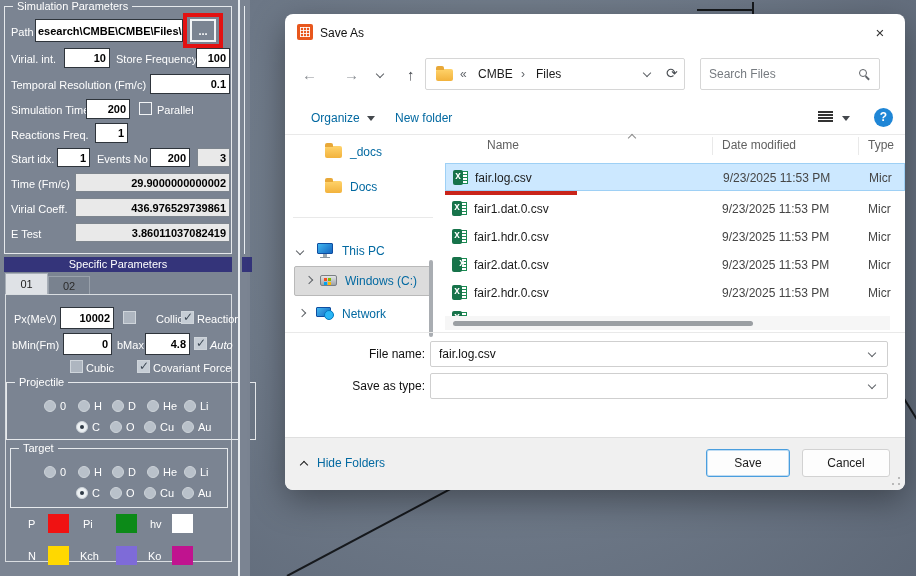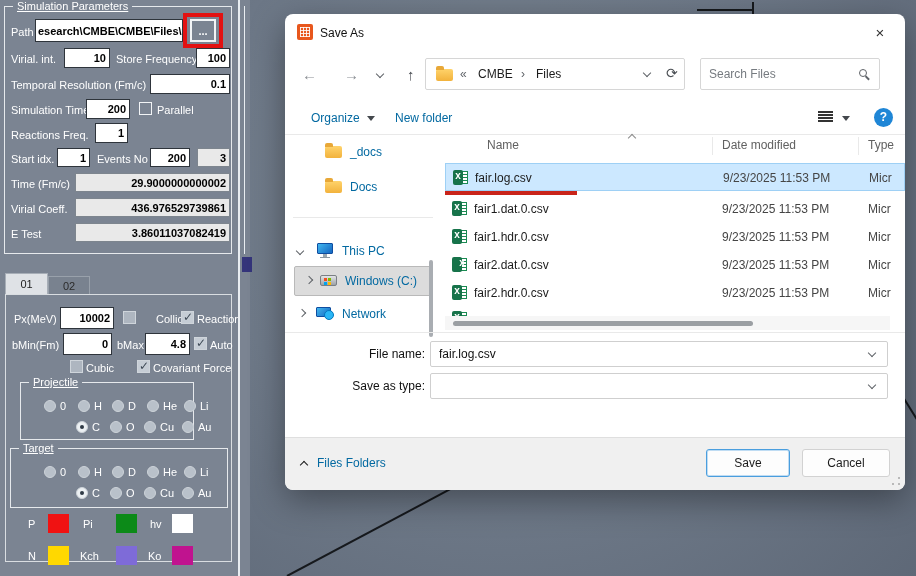--- a/index.html
+++ b/index.html
@@ -11,21 +11,21 @@
   
   .wline { position:absolute; background:#16191d; }
 
   
   #left-panel { position:absolute; left:0; top:0; width:238px; height:576px;
     background:#7b8492; color:#fff; font-size:11px; }
   #panel-sliver { position:absolute; left:238px; top:0; width:12px; height:576px;
     background:#7b8492; border-left:2px solid #e9edf1; }
   .groupbox { position:absolute; border:1px solid #e6e9ec; }
   .gb-legend { position:absolute; top:-7px; left:8px; background:#7b8492; padding:0 4px;
-    font-size:11px; color:#fff; white-space:nowrap;text-decoration:underline; }
+    font-size:11px; color:#fff; white-space:nowrap; }
   .plabel { position:absolute; color:#fff; font-size:11px; white-space:nowrap; }
   .pinput { position:absolute; background:#fff; border:1px solid #2e343b; color:#000;
     font-size:11px; font-weight:bold; display:flex; align-items:center; overflow:hidden; }
   .pinput.num { justify-content:flex-end; padding-right:3px; }
   .pinput.txt { justify-content:flex-start; padding-left:2px; }
   .pinput.ro { background:#e9e9e9; border:1px solid #7d858e; }
   .browse-btn { position:absolute; background:#7b8492; border:2px solid #f2f4f6; color:#fff;
     font-size:11px; font-weight:bold; display:flex; align-items:center; justify-content:center; }
   .annot-box { position:absolute; border:4px solid #e31111; z-index:40; }
   .cb { position:absolute; width:13px; height:13px; background:#aeb6c0; border:1px solid #cfd5db; }
@@ -211,20 +211,21 @@
     <span class="plabel" style="left:11px;top:203px;">Virial Coeff.</span>
     <div class="pinput num ro" style="left:75px;top:198px;width:155px;height:19px;">
       <span>436.976529739861</span>
     </div>
 
     <span class="plabel" style="left:11px;top:228px;">E Test</span>
     <div class="pinput num ro" style="left:75px;top:223px;width:155px;height:19px;">
       <span>3.86011037082419</span>
     </div>
 
+    <div id="spec-header">Specific Parameters</div>
     <div class="tab active" style="left:5px;top:273px;width:43px;height:21px;">
       <span>01</span>
     </div>
     <div class="tab inactive" style="left:48px;top:276px;width:42px;height:18px;">
       <span>02</span>
     </div>
     <div id="tab-page"></div>
 
     <span class="plabel" style="left:14px;top:313px;">Px(MeV)</span>
     <div class="pinput num" style="left:60px;top:307px;width:54px;height:22px;">
@@ -237,28 +238,28 @@
 
     <span class="plabel" style="left:12px;top:339px;">bMin(Fm)</span>
     <div class="pinput num" style="left:63px;top:333px;width:49px;height:22px;">
       <span>0</span>
     </div>
     <span class="plabel" style="left:117px;top:339px;">bMax</span>
     <div class="pinput num" style="left:145px;top:333px;width:45px;height:22px;">
       <span>4.8</span>
     </div>
     <span class="cb checked" style="left:194px;top:337px;"></span>
-    <span class="plabel" style="left:210px;top:339px;">Auto</span>
+    <span class="plabel" style="left:210px;top:339px;font-style:italic;">Auto</span>
 
     <span class="cb" style="left:70px;top:360px;"></span>
     <span class="plabel" style="left:86px;top:362px;">Cubic</span>
     <span class="cb checked" style="left:137px;top:360px;"></span>
     <span class="plabel" style="left:153px;top:362px;">Covariant Force</span>
 
-    <div class="groupbox" style="left:20px;top:382px;width:174px;height:58px;">
+    <div class="groupbox" style="left:6px;top:382px;width:250px;height:58px;">
       <span class="gb-legend">Projectile</span>
     </div>
     <span class="radio" style="left:44px;top:400px;"></span>
     <span class="plabel" style="left:60px;top:400px;">0</span>
     <span class="radio" style="left:78px;top:400px;"></span>
     <span class="plabel" style="left:94px;top:400px;">H</span>
     <span class="radio" style="left:112px;top:400px;"></span>
     <span class="plabel" style="left:128px;top:400px;">D</span>
     <span class="radio" style="left:147px;top:400px;"></span>
     <span class="plabel" style="left:163px;top:400px;">He</span>
@@ -443,21 +444,21 @@
       <span class="chv down" style="position:absolute;right:12px;top:8px;"></span>
     </div>
     <span class="frm-label" style="left:40px;top:365px;width:100px;">Save as type:</span>
     <div class="combo" style="left:145px;top:359px;width:458px;height:26px;">
       <input value="" style="">
       <span class="chv down" style="position:absolute;right:12px;top:8px;"></span>
     </div>
 
     <div id="dlg-bottom">
       <span class="chv up" style="position:absolute;left:16px;top:24px;border-color:#1b1b1b;"></span>
-      <span class="side-label" style="left:32px;top:18px;">Files Folders</span>
+      <span class="side-label" style="left:32px;top:18px;">Hide Folders</span>
       <div class="btn normal" style="left:517px;top:11px;width:88px;">
         <span>Cancel</span>
       </div>
       <div class="btn primary" style="left:421px;top:11px;width:84px;">
         <span>Save</span>
       </div>
       <span class="grip"></span>
     </div>
   </div>
 </div>

